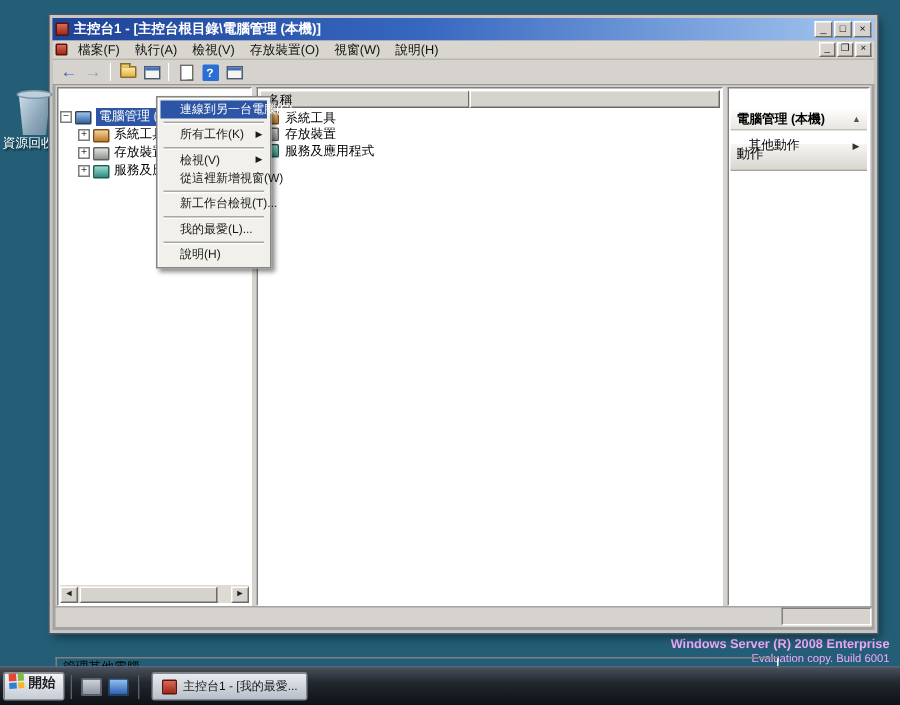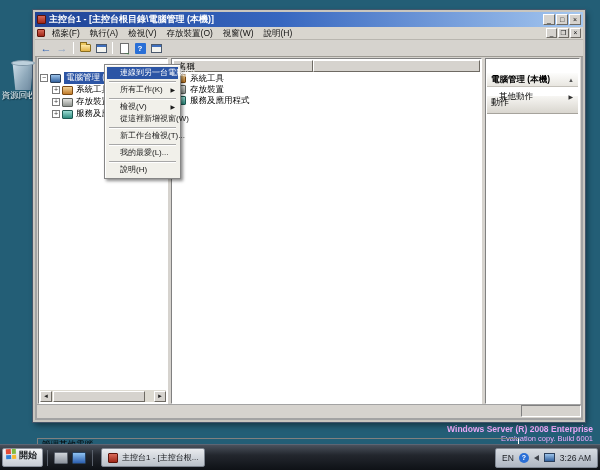--- a/index.html
+++ b/index.html
@@ -343,24 +343,17 @@
           <i style="background:#f5b72e"></i>
       </span>
       <span>開始</span>
     </div>
     <span class="tb-sep"></span>
     <span class="ql-icon ql-srv"></span>
     <span class="ql-icon ql-mon"></span>
     <span class="tb-sep"></span>
     <div id="task-btn">
       <span class="mmc-icon"></span>
-      <span class="lbl">主控台1 - [主控台根...</span>
-    </div>
-    <div id="tray">
-      <span class="lang">EN</span>
-      <span class="qicon">?</span>
-      <span class="spk"></span>
-      <span class="net"></span>
-      <span class="clock">3:26 AM</span>
+      <span class="lbl">主控台1 - [我的最愛...</span>
     </div>
   </div>
 
 </div>
 
 </body></html>

